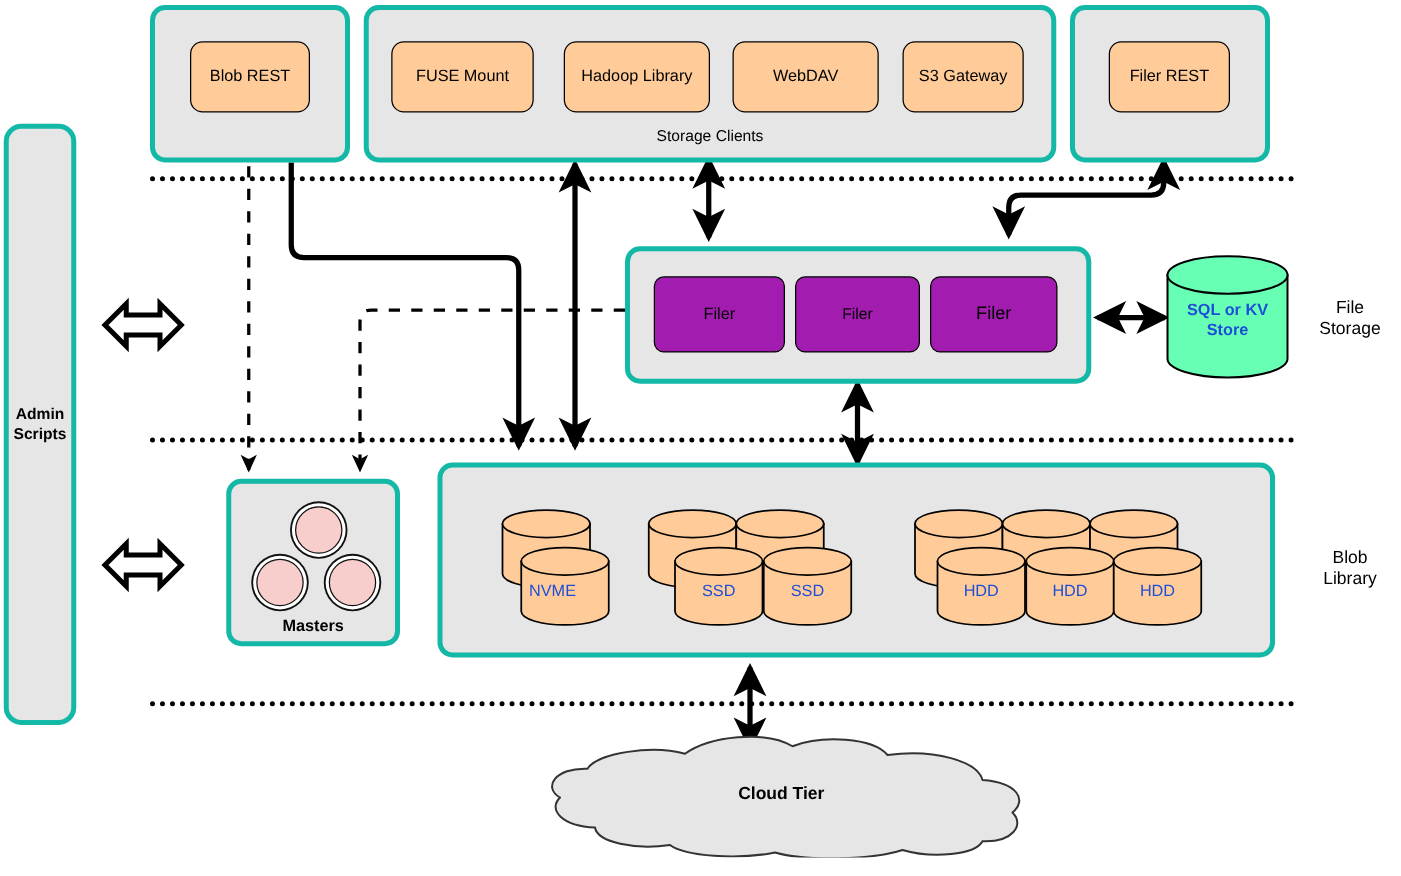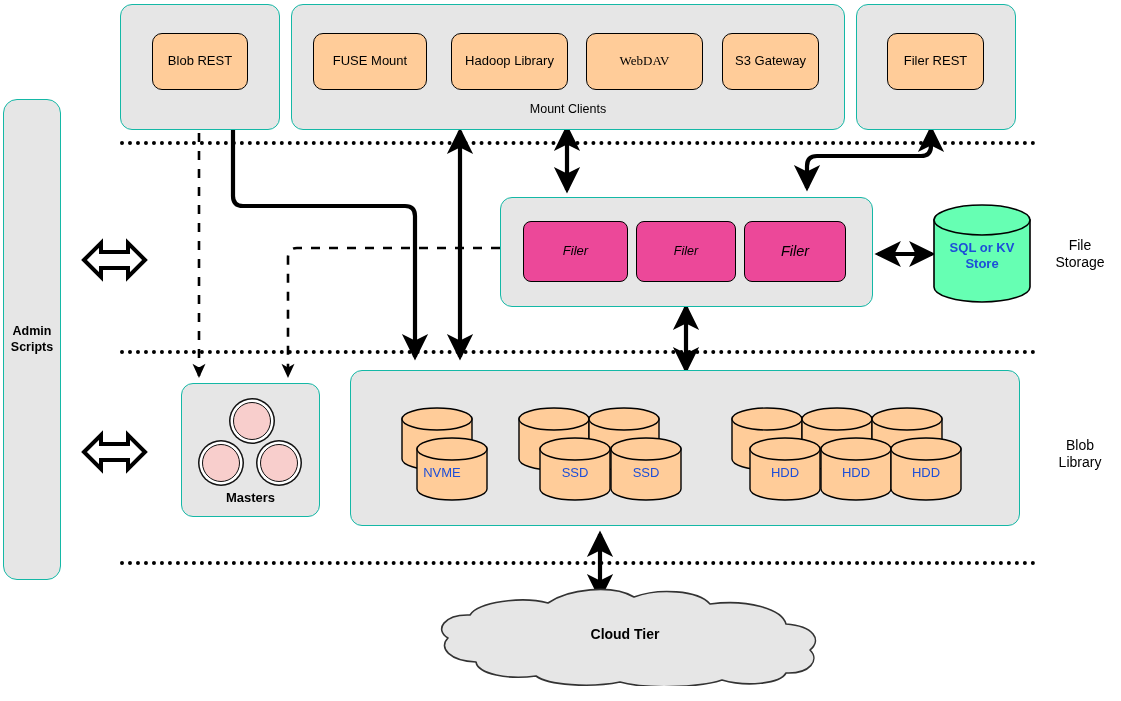--- a/index.html
+++ b/index.html
@@ -17,34 +17,34 @@
     width: 1121px;
     height: 701px;
     background: #ffffff;
     overflow: hidden;
   }
   .abs { position: absolute; box-sizing: border-box; }
 
   
   .group-box {
     background: #e6e6e6;
-    border: 1px solid #14b8a6;
+    border: 4px solid #14b8a6;
     border-radius: 12px;
   }
   .node {
     border: 1px solid #000000;
     border-radius: 8px;
     display: flex;
     align-items: center;
     justify-content: center;
     text-align: center;
     line-height: 1.15;
   }
   .node.orange { background: #ffcc99; border-radius: 10px; }
-  .node.green  { background: #ec4899; font-style: italic; }
+  .node.green  { background: #a21caf; }
 
   .label-txt {
     display: flex;
     align-items: center;
     justify-content: center;
     text-align: center;
     line-height: 1.25;
     white-space: pre-line;
   }
   .bold { font-weight: bold; }
@@ -143,27 +143,27 @@
   </div>
 
   <div class="abs group-box" style="left:291px; top:4px; width:554px; height:126px;">
   </div>
   <div class="abs node orange" style="left:313px; top:33px; width:114px; height:57px; font-size:13px;">
     <span>FUSE Mount</span>
   </div>
   <div class="abs node orange" style="left:451px; top:33px; width:117px; height:57px; font-size:13px;">
     <span>Hadoop Library</span>
   </div>
-  <div class="abs node orange" style="left:586px; top:33px; width:117px; height:57px; font-size:13px;font-family:Liberation Serif, serif;">
+  <div class="abs node orange" style="left:586px; top:33px; width:117px; height:57px; font-size:13px;">
     <span>WebDAV</span>
   </div>
   <div class="abs node orange" style="left:722px; top:33px; width:97px; height:57px; font-size:13px;">
     <span>S3 Gateway</span>
   </div>
-  <div class="abs label-txt" style="left:291px; top:101px; width:554px; height:18px; font-size:12.5px;">Mount Clients</div>
+  <div class="abs label-txt" style="left:291px; top:101px; width:554px; height:18px; font-size:12.5px;">Storage Clients</div>
 
   <div class="abs group-box" style="left:856px; top:4px; width:160px; height:126px;">
   </div>
   <div class="abs node orange" style="left:887px; top:33px; width:97px; height:57px; font-size:13px;">
     <span>Filer REST</span>
   </div>
 
   <div class="abs group-box" style="left:500px; top:197px; width:373px; height:110px;">
   </div>
   <div class="abs node green" style="left:523px; top:221px; width:105px; height:61px; font-size:13px;">

